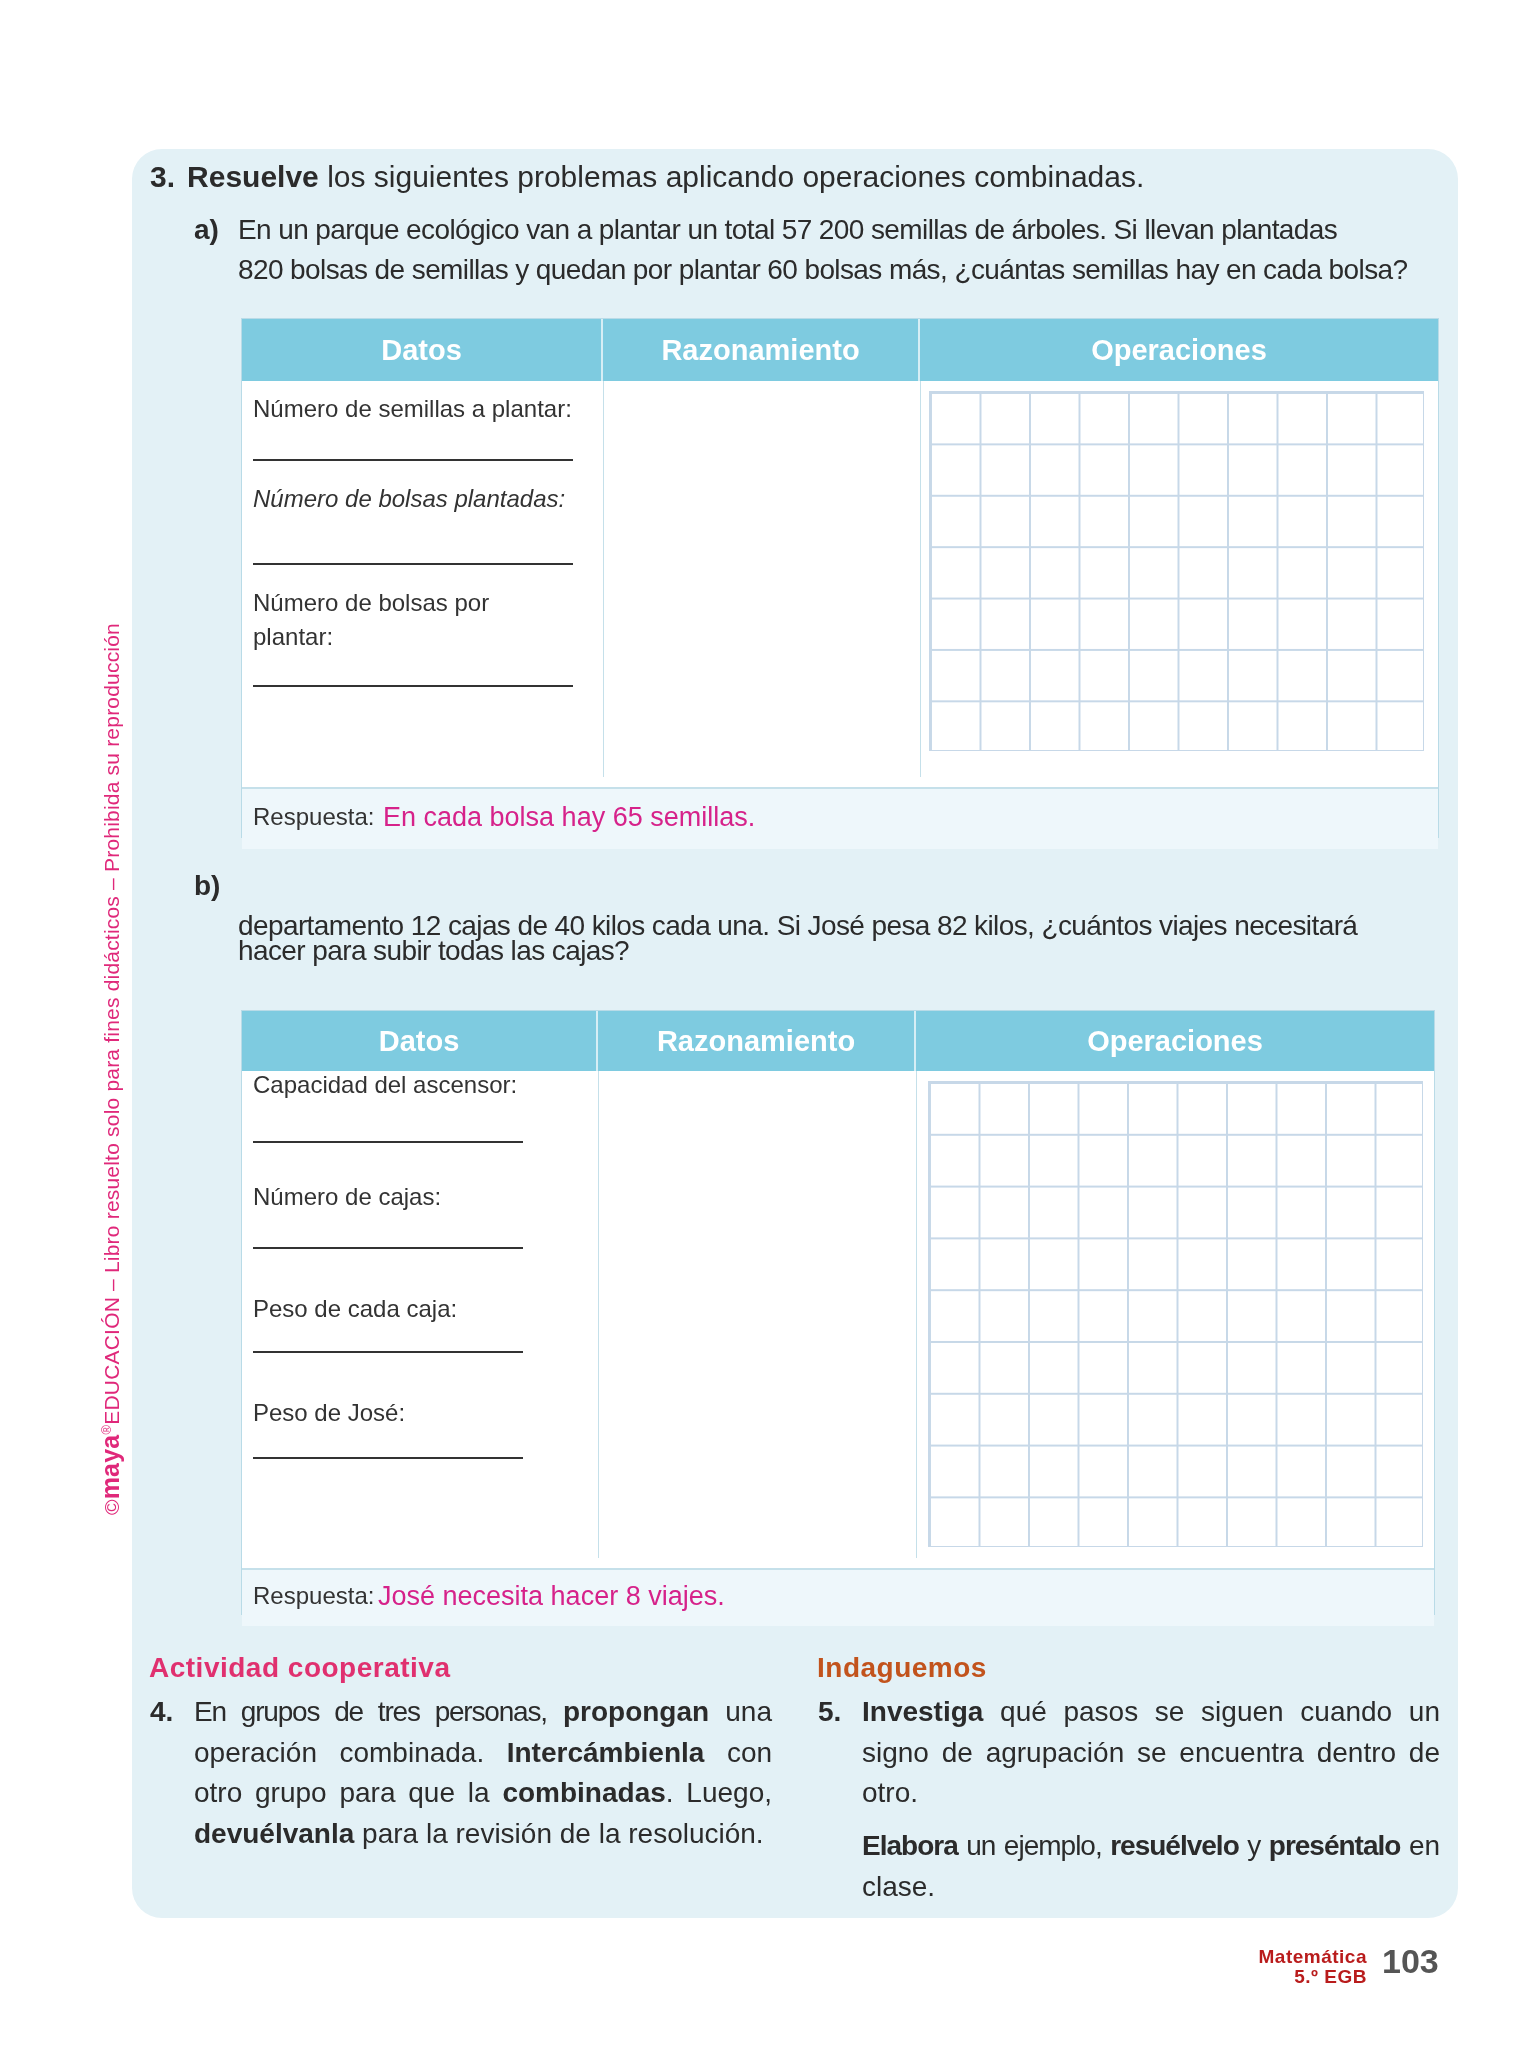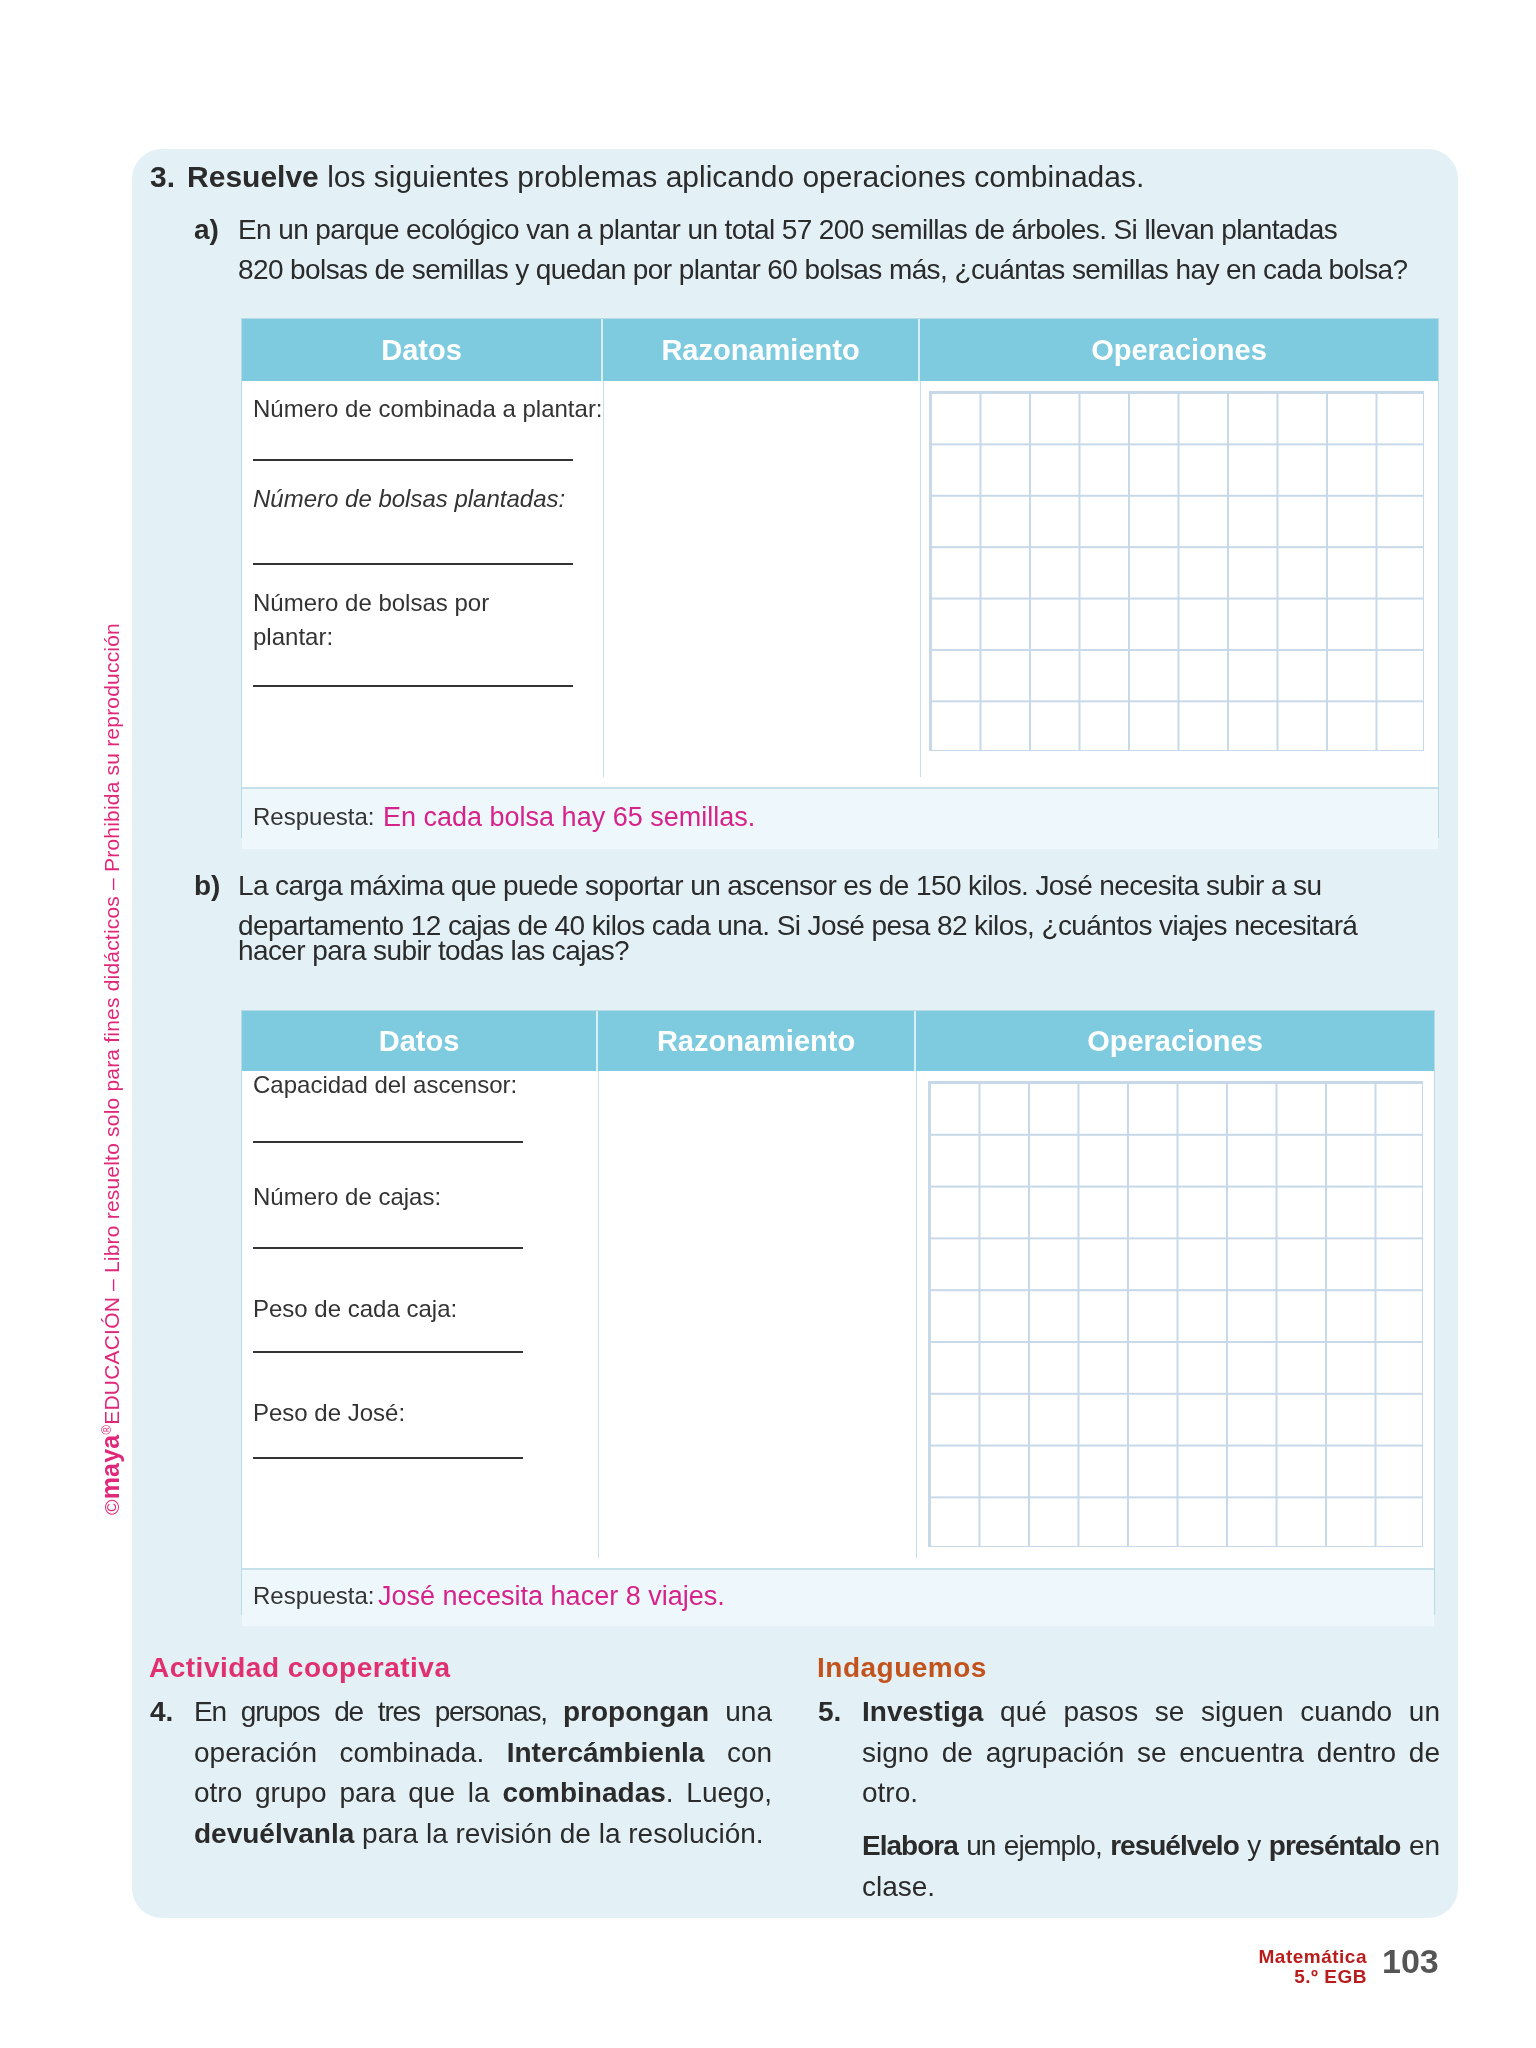--- a/index.html
+++ b/index.html
@@ -60,41 +60,40 @@
 
 <div class="tbl" style="left:241px;top:318px;width:1196px;height:518px;">
   <div class="thead" style="height:62px;">
     <div class="th" style="left:0;width:361px;">Datos</div>
     <div class="th" style="left:361px;width:317px;">Razonamiento</div>
     <div class="th" style="left:678px;width:518px;">Operaciones</div>
   </div>
   <div class="vdiv" style="left:361px;top:62px;height:396px;"></div>
   <div class="vdiv" style="left:678px;top:62px;height:396px;"></div>
 
-  <div class="dlabel" style="left:11px;top:76px;">Número de combinada a plantar:</div>
+  <div class="dlabel" style="left:11px;top:76px;">Número de semillas a plantar:</div>
   <div class="dline" style="left:11px;top:140px;width:320px;"></div>
   <div class="dlabel" style="left:11px;top:166px;font-style:italic;">Número de bolsas plantadas:</div>
   <div class="dline" style="left:11px;top:244px;width:320px;"></div>
   <div class="dlabel" style="left:11px;top:270px;">Número de bolsas por</div>
   <div class="dlabel" style="left:11px;top:304px;">plantar:</div>
   <div class="dline" style="left:11px;top:366px;width:320px;"></div>
 
   <div class="grid" id="gridA" style="left:687px;top:72px;width:495px;height:360px;
        background-image:linear-gradient(to right,#c7d8e8 1.5px,transparent 1.5px),linear-gradient(to bottom,#c7d8e8 1.5px,transparent 1.5px);
        background-size:49.5px 51.4px;"></div>
 
   <div class="resp" style="top:458px;height:60px;">
     <span class="rl" style="top:14px;">Respuesta:</span>
     <span class="ra" style="left:141px;top:13px;">En cada bolsa hay 65 semillas.</span>
   </div>
 </div>
 
 <div class="sub" style="left:194px;top:866px;width:1250px;height:122px;">
   <span class="lbl">b)</span>
-  <span class="txt">La carga máxima que puede soportar un ascensor es de 150 kilos. José necesita subir a su</span>
   <span class="txt" style="top:40px;">departamento 12 cajas de 40 kilos cada una. Si José pesa 82 kilos, ¿cuántos viajes necesitará</span>
   <span class="txt" style="top:65px;">hacer para subir todas las cajas?</span>
 </div>
 
 <div class="tbl" style="left:241px;top:1010px;width:1192px;height:603px;">
   <div class="thead" style="height:60px;">
     <div class="th" style="left:0;width:356px;">Datos</div>
     <div class="th" style="left:356px;width:318px;">Razonamiento</div>
     <div class="th" style="left:674px;width:518px;">Operaciones</div>
   </div>

